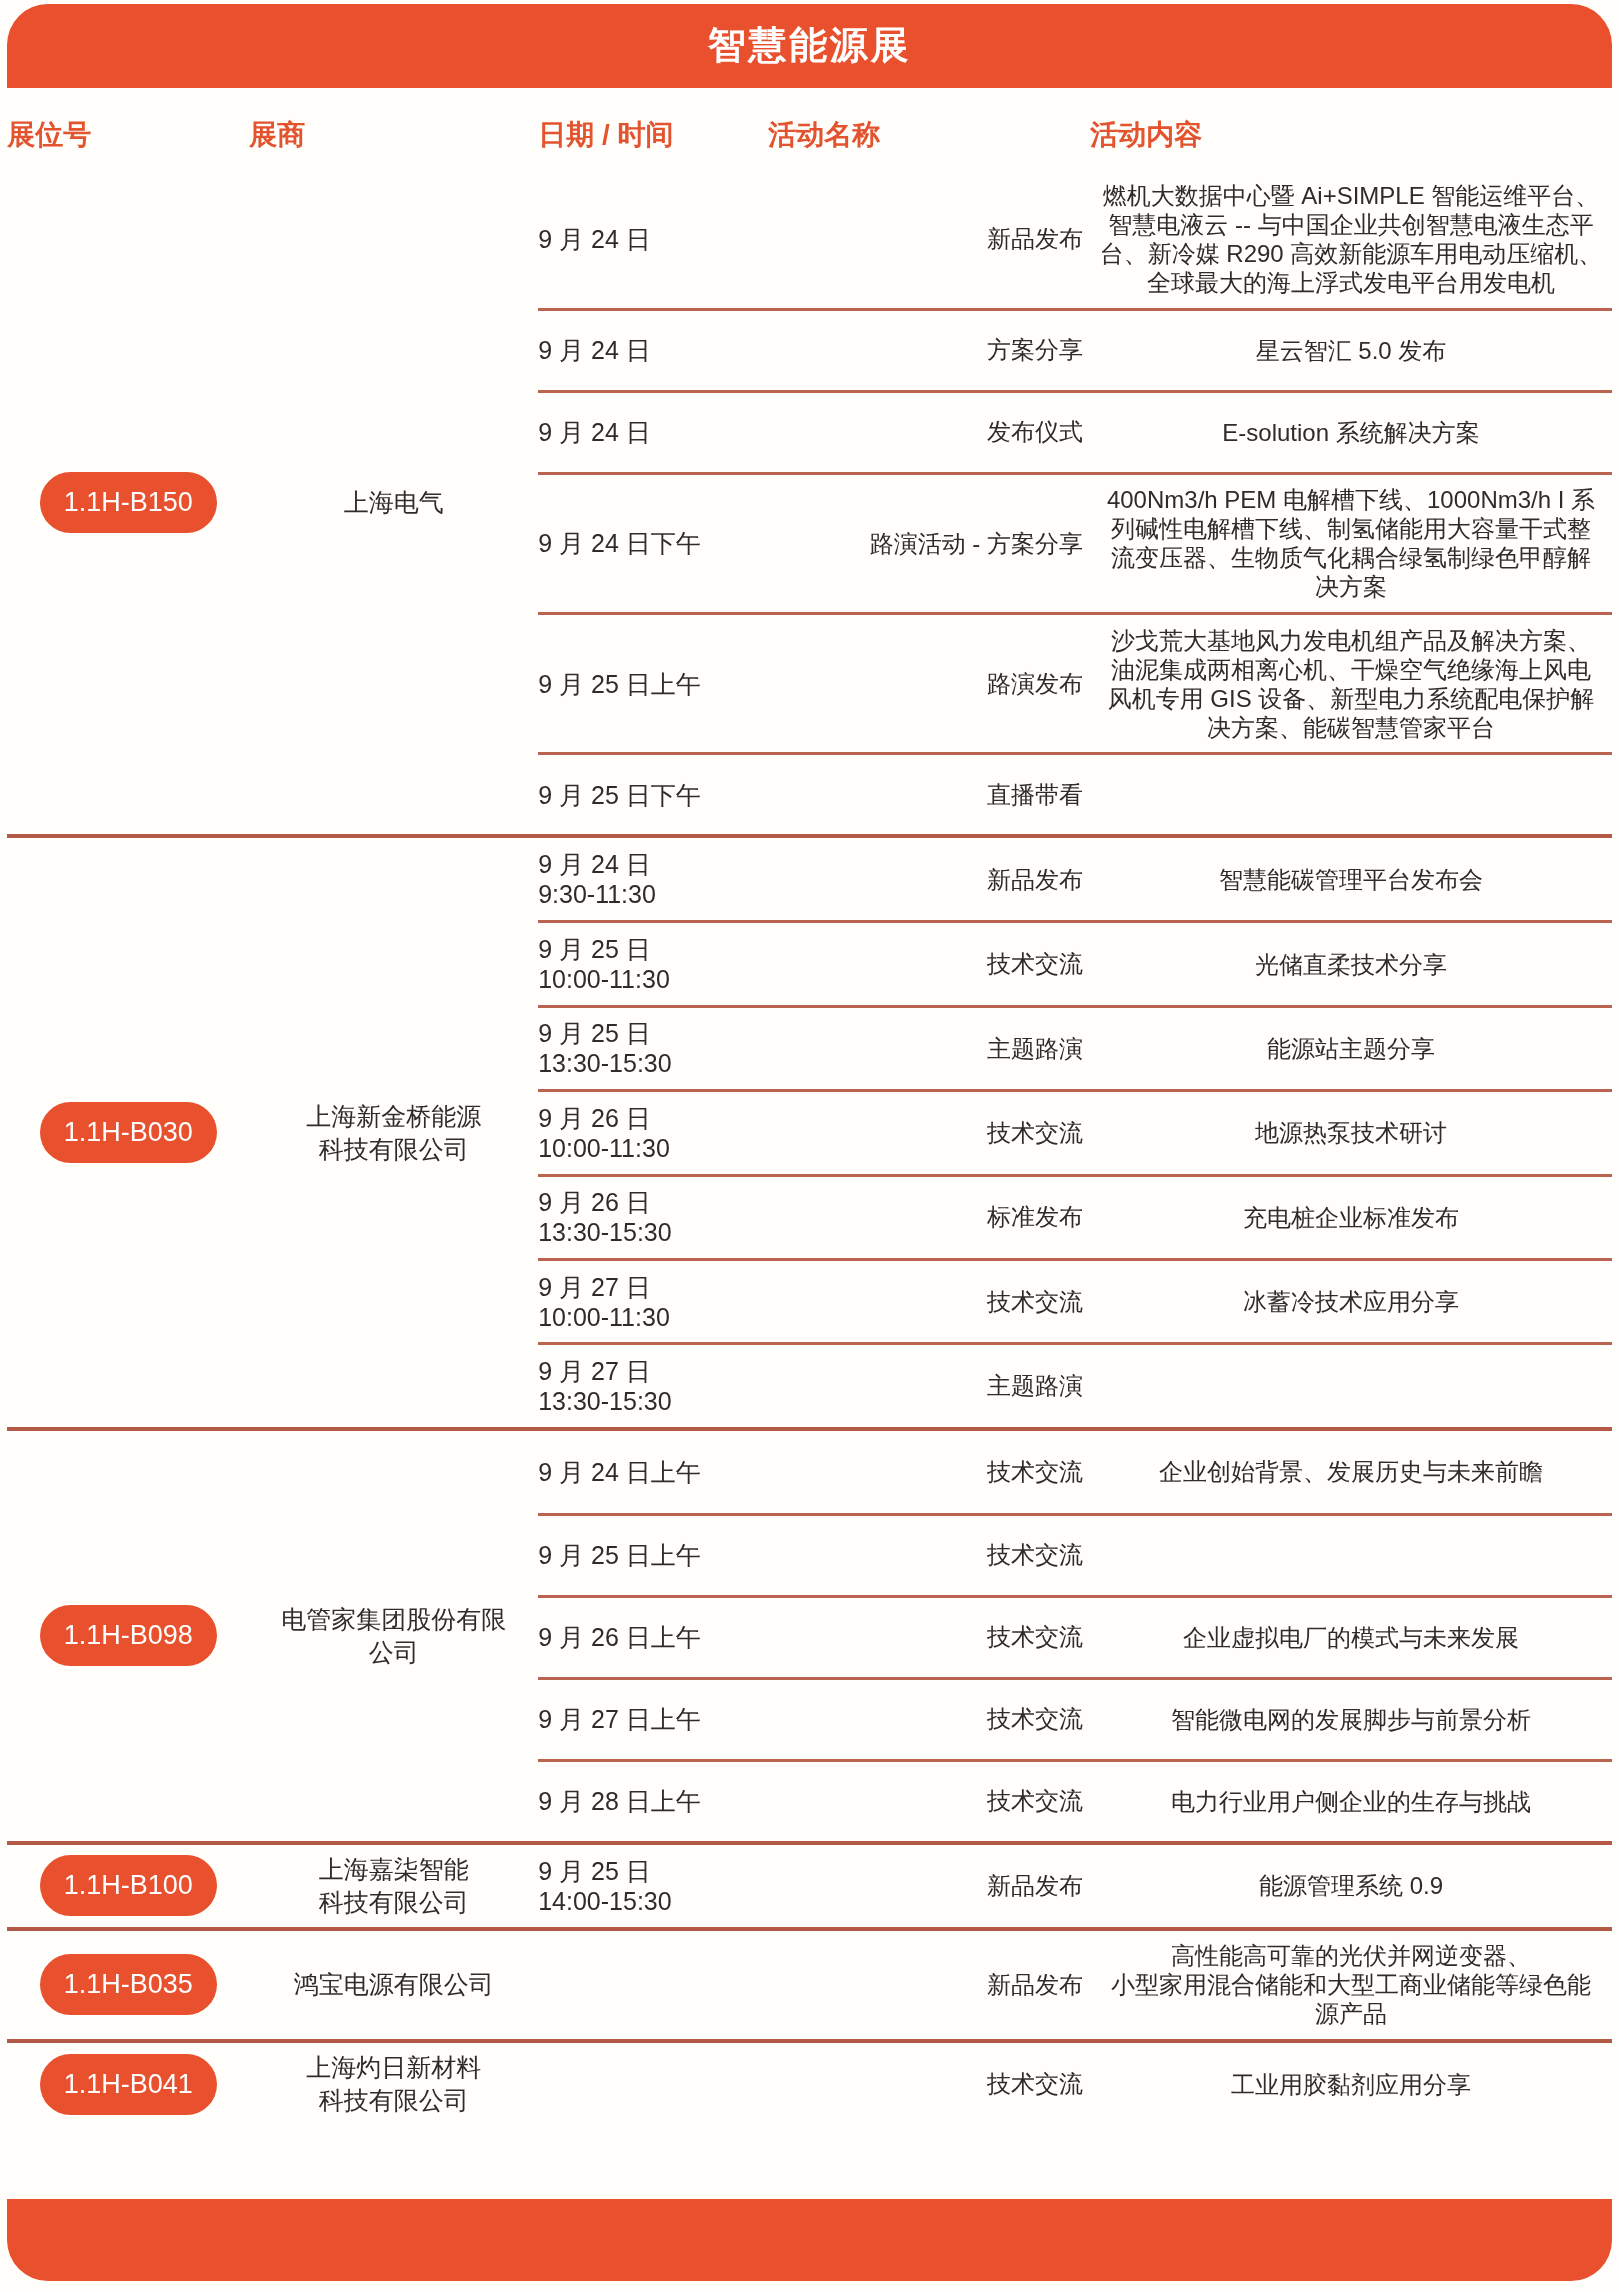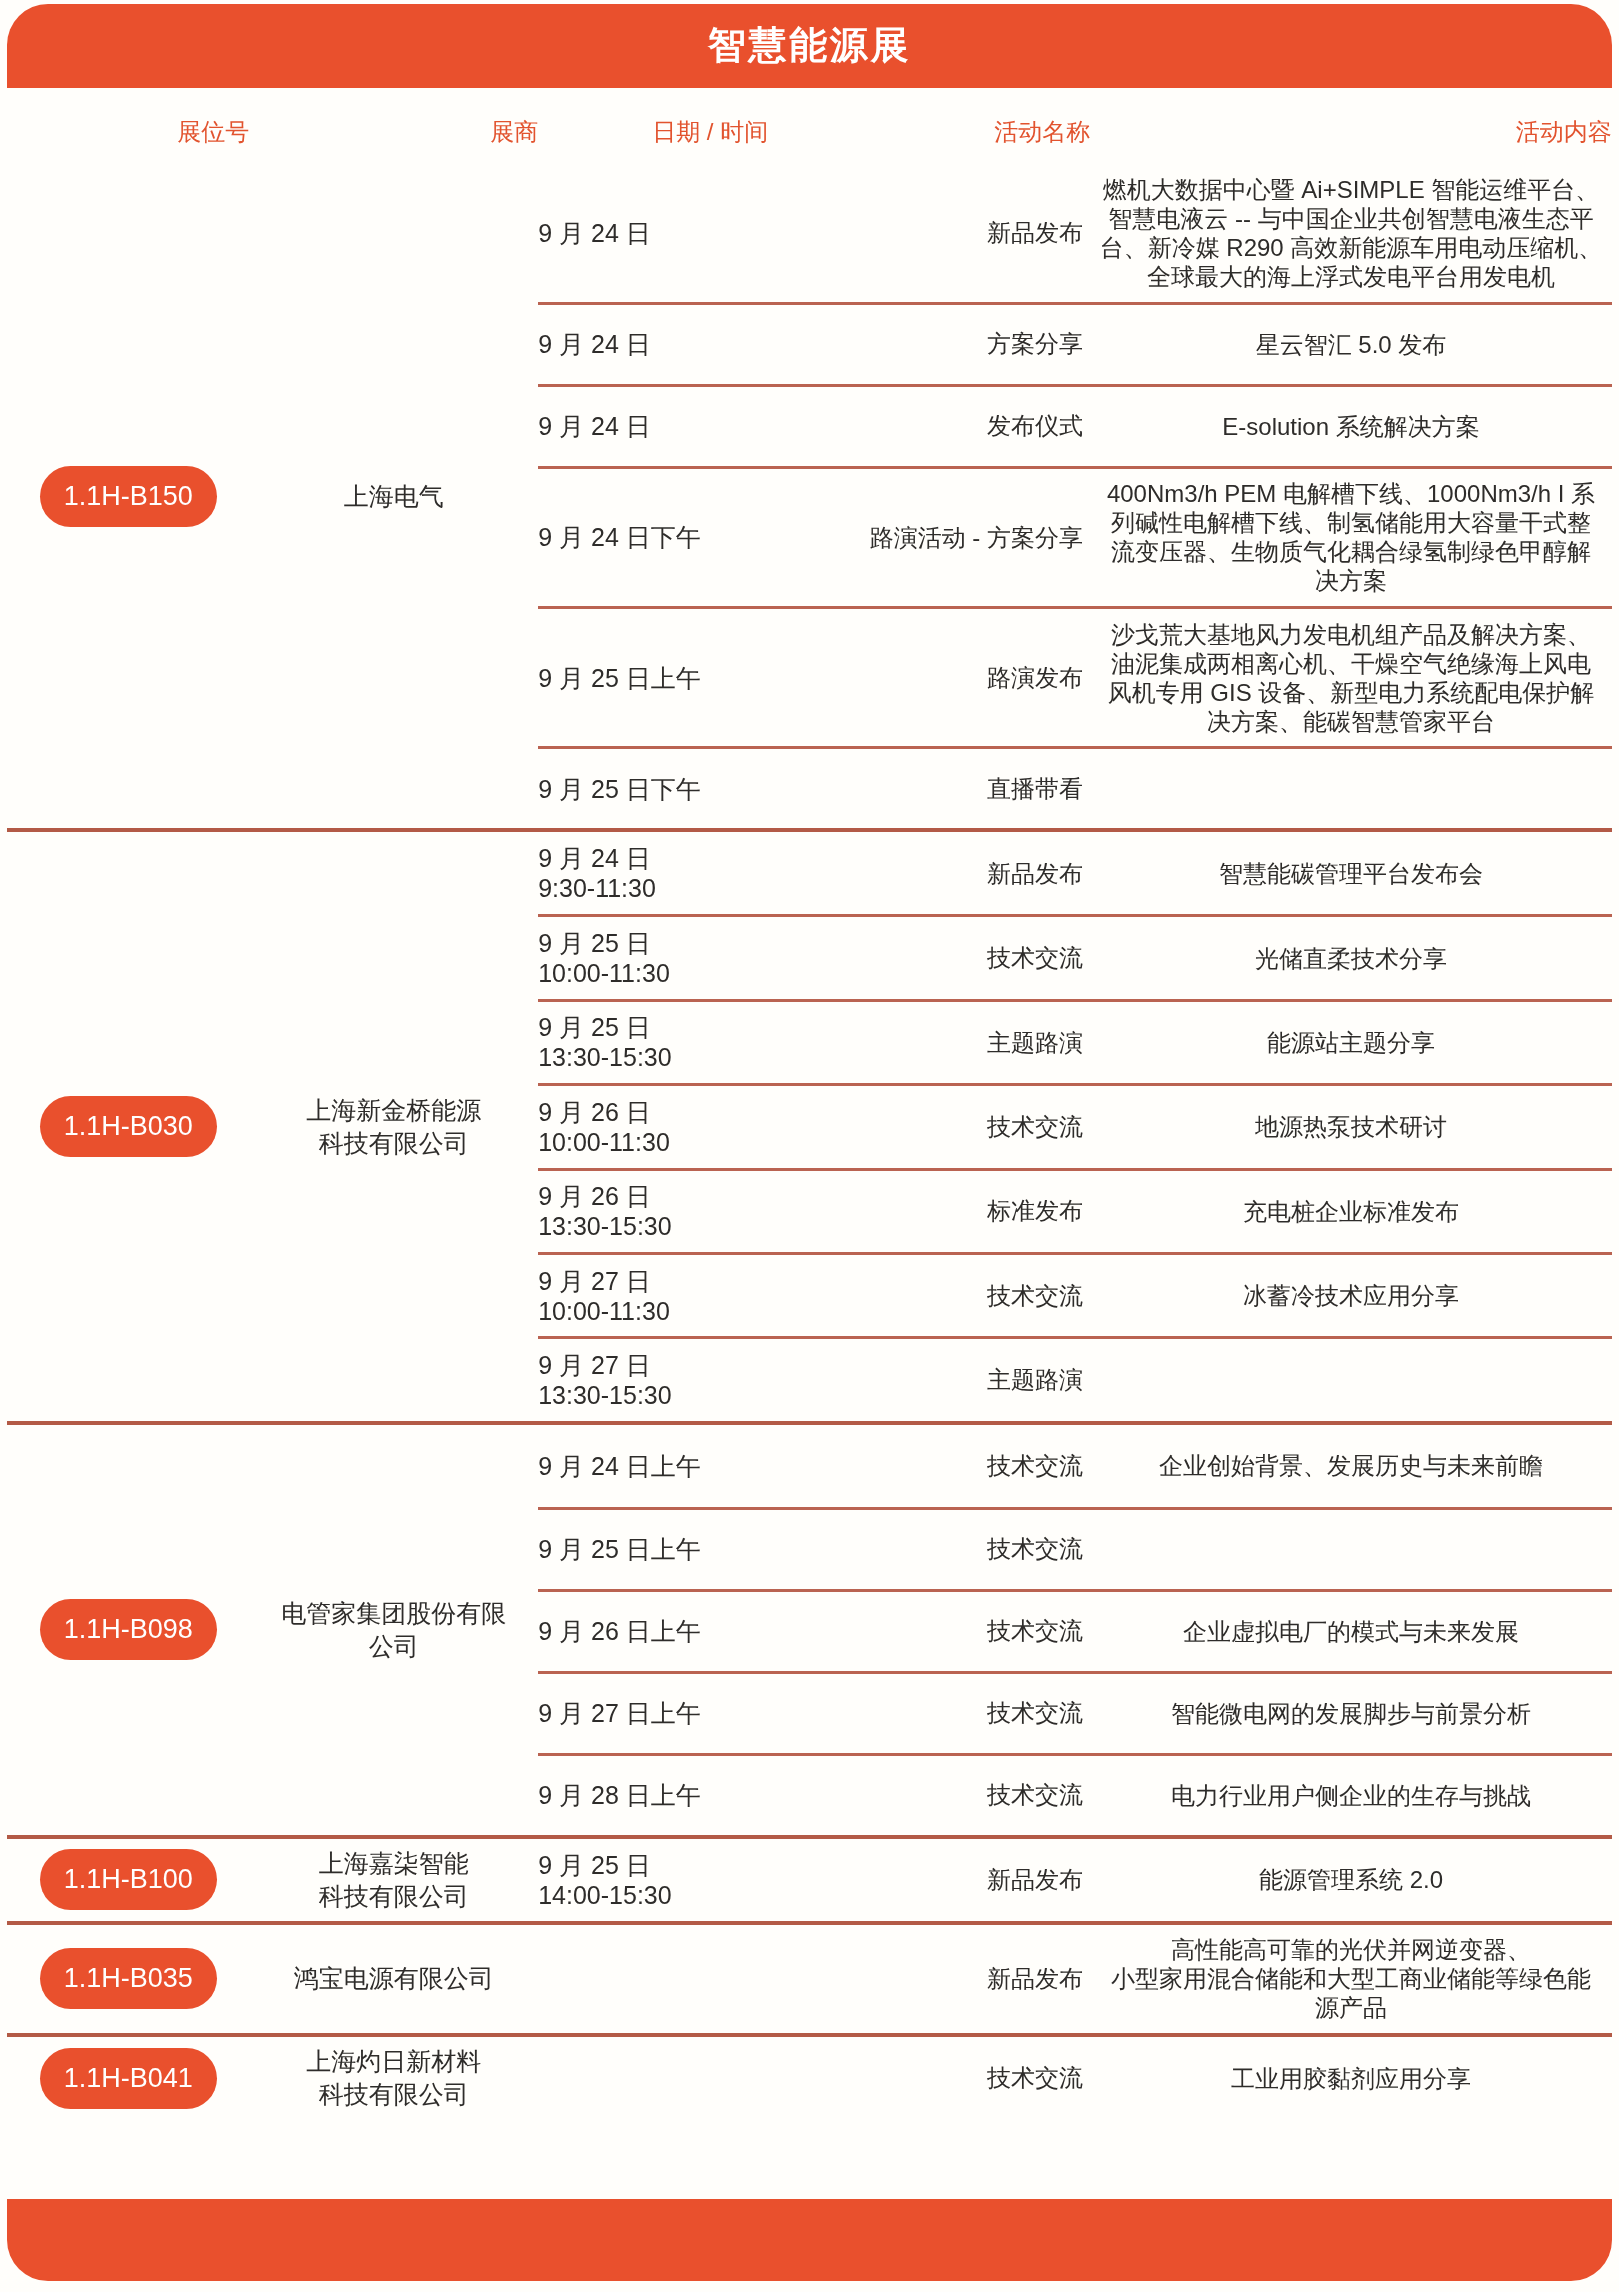--- a/index.html
+++ b/index.html
@@ -13,21 +13,21 @@
   *{margin:0;padding:0;box-sizing:border-box;}
   html,body{width:1619px;}
   body{font-family:"Liberation Sans","DejaVu Sans",sans-serif;background:#ffffff;}
   .page{width:1619px;height:2293px;background:var(--bg);display:flex;flex-direction:column;padding:3.6px 7.2px 12.5px;overflow:hidden;}
 
   .titlebar{flex:0 0 auto;height:84px;background:var(--accent);border-radius:41px 41px 0 0;
             display:flex;align-items:center;justify-content:center;}
   .titlebar h1{color:#ffffff;font-size:38px;font-weight:bold;letter-spacing:2.7px;}
 
   .colheads{display:flex;align-items:center;padding:21.5px 0 16px;margin-top:7.2px;flex:0 0 auto;}
-  .colheads .ch{font-weight:normal;font-size:24px;color:var(--accent-text);text-align:right;}
+  .colheads .ch{font-weight:bold;font-size:28px;color:var(--accent-text);text-align:left;}
   .ch-booth{width:242px;}
   .ch-exh{width:289px;}
   .ch-date{width:230px;}
   .ch-name{width:322px;}
   .ch-content{flex:1;}
 
   .tbody{flex:0 1 auto;display:flex;flex-direction:column;}
   .group{display:flex;}
   .group + .group{border-top:4.5px solid var(--divider-strong);}
   .booth-cell{width:242px;display:flex;align-items:center;justify-content:center;}
@@ -238,21 +238,21 @@
           <div class="exh-name">上海嘉柒智能
 科技有限公司</div>
         </div>
         <div class="rows">
           <div class="row">
             <div class="date-cell">
               <div class="date">9 月 25 日</div>
               <div class="time">14:00-15:30</div>
             </div>
             <div class="name-cell">新品发布</div>
-            <div class="content-cell">能源管理系统 2.0</div>
+            <div class="content-cell">能源管理系统 0.9</div>
           </div>
         </div>
       </section>
       <section class="group">
         <div class="booth-cell">
           <span class="booth-pill">1.1H-B035</span>
         </div>
         <div class="exh-cell">
           <div class="exh-name">鸿宝电源有限公司</div>
         </div>

